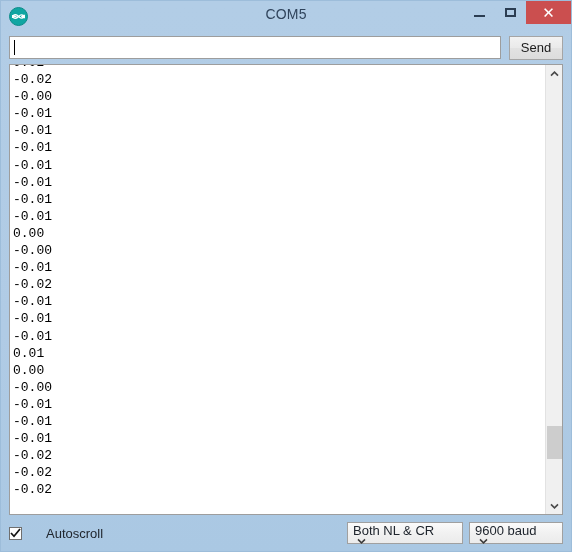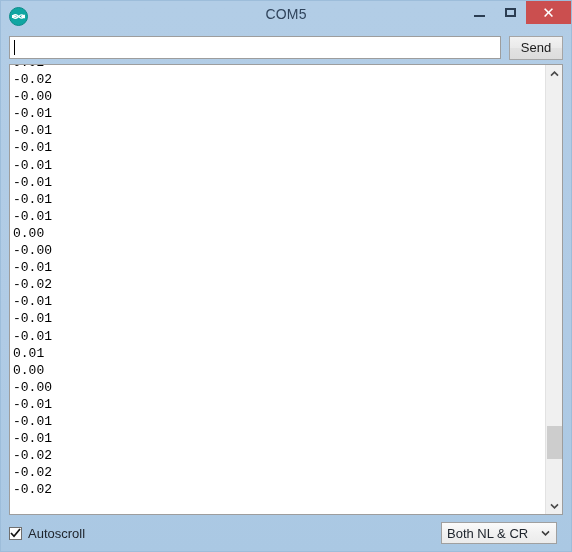--- a/index.html
+++ b/index.html
@@ -189,21 +189,21 @@
   .statusbar {
     flex: 0 0 36px;
     display: flex;
     align-items: center;
     padding: 0 8px;
     box-sizing: border-box;
   }
   .autoscroll {
     display: flex;
     align-items: center;
-    gap: 6px;
+    gap: 24px;
     text-align: center;
   }
   .chk {
     width: 13px; height: 13px;
     background: #fdfdfd;
     border: 1px solid #6f6f6f;
     box-sizing: border-box;
     display: flex;
     align-items: center;
     justify-content: center;
@@ -213,25 +213,26 @@
     font-size: 13px;
     color: #20262e;
   }
   .spacer { flex: 1 1 auto; }
   .combo {
     height: 22px;
     background: linear-gradient(to bottom, #fbfbfb 0%, #f1f1f1 50%, #ebebeb 100%);
     border: 1px solid #a0a0a0;
     box-sizing: border-box;
     display: flex;
-    align-items: center;
+    align-items: flex-start;
     font-size: 13px;
     color: #20262e;
     padding-left: 5px;
     padding-right: 3px;
+    flex-direction: column;
   }
   .combo .cval { flex: 1 1 auto; white-space: nowrap; }
   .combo .arrow {
     flex: 0 0 auto;
     width: 16px;
     display: flex;
     align-items: center;
     justify-content: center;
   }
   .combo .arrow svg { display: block; }
@@ -308,16 +309,24 @@
       </div>
       <div class="spacer"></div>
       <div class="combo combo-nl">
         <span class="cval">Both NL &amp; CR</span>
         <span class="arrow">
           <svg width="9" height="6" viewBox="0 0 9 6">
             <path d="M1 1.4 L4.5 4.9 L8 1.4" fill="none" stroke="#3c3c3c" stroke-width="1.5"></path>
           </svg>
         </span>
       </div>
+      <div class="combo combo-baud">
+        <span class="cval">9600 baud</span>
+        <span class="arrow">
+          <svg width="9" height="6" viewBox="0 0 9 6">
+            <path d="M1 1.4 L4.5 4.9 L8 1.4" fill="none" stroke="#3c3c3c" stroke-width="1.5"></path>
+          </svg>
+        </span>
+      </div>
     </div>
 
   </div>
 </div>
 
 </body></html>

